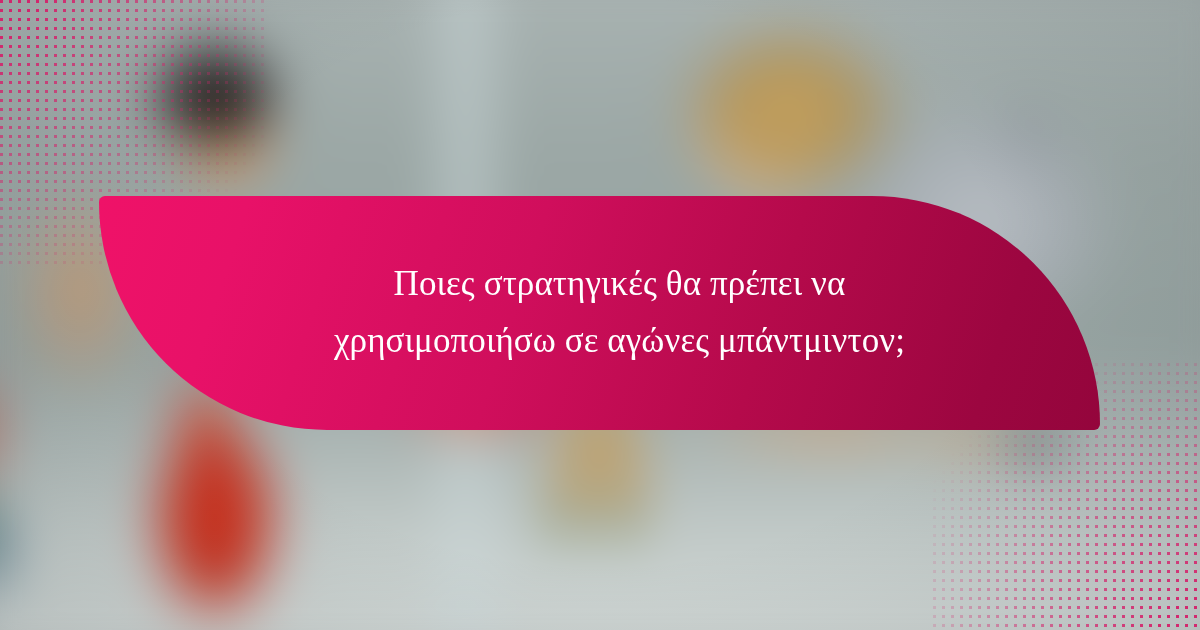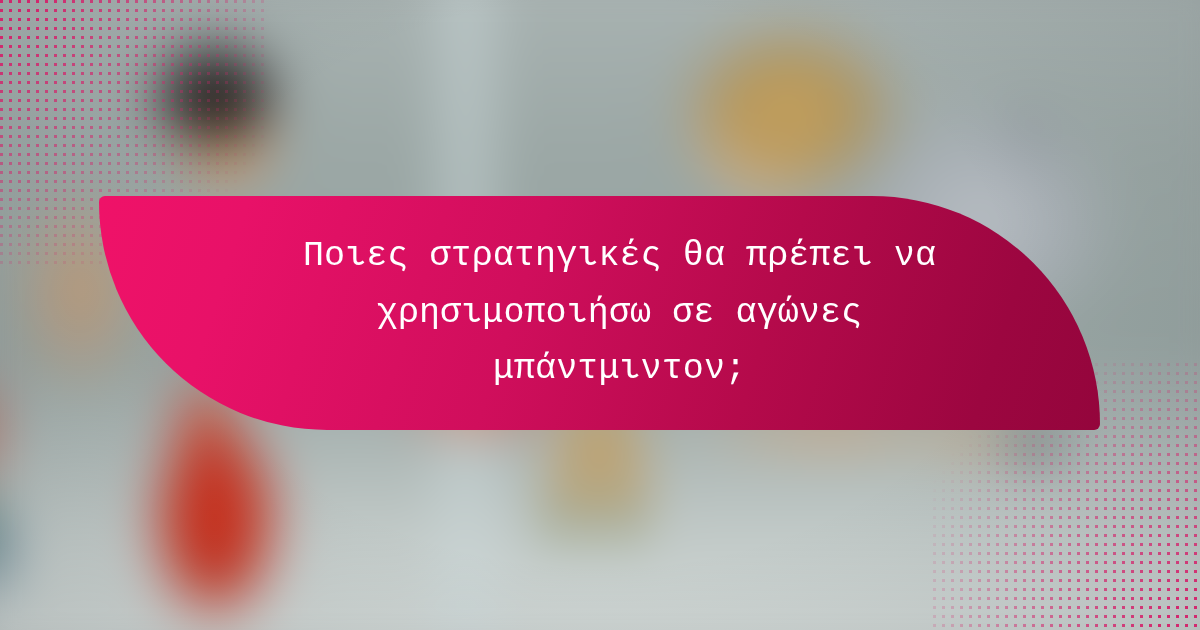--- a/index.html
+++ b/index.html
@@ -6,21 +6,21 @@
     margin: 0;
     padding: 0;
     background: #8d9a98;
   }
 
   .canvas {
     position: relative;
     width: 1200px;
     height: 630px;
     overflow: hidden;
-    font-family: Liberation Mono, monospace;
+    font-family: Liberation Serif, serif;
     background: #8f9b99;
   }
 
   
   .photo-backdrop {
     position: absolute;
     inset: -40px;
     filter: blur(26px) saturate(0.96);
     background-color: #93a09d;
     background-image:

